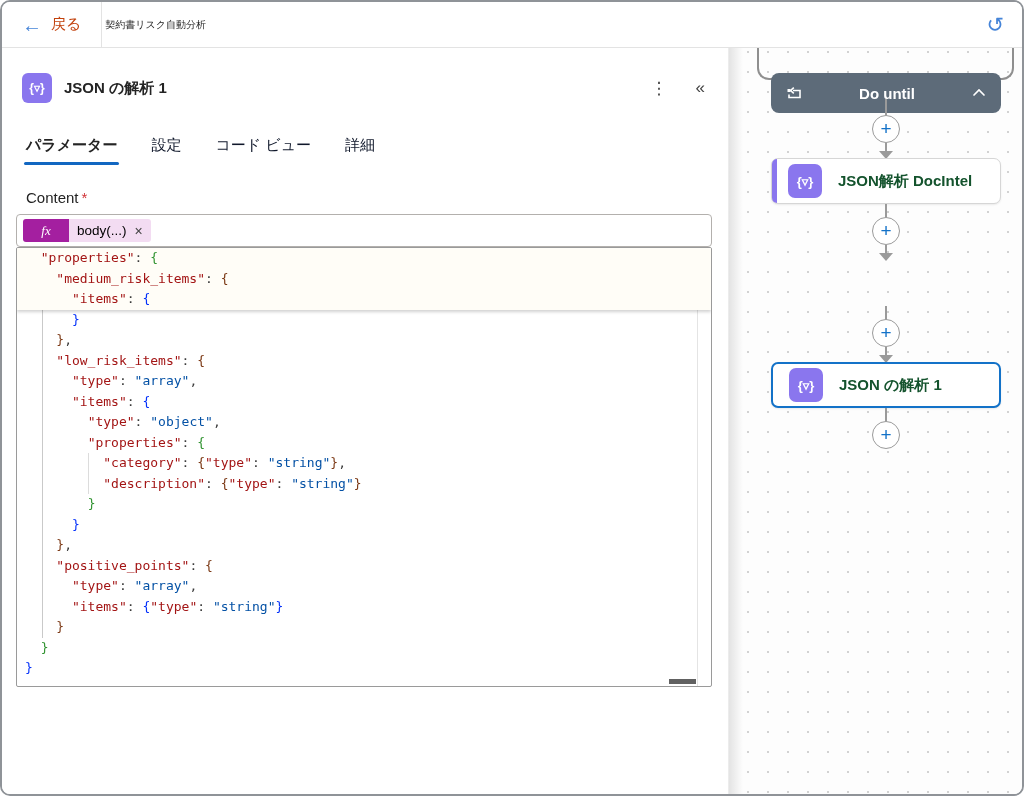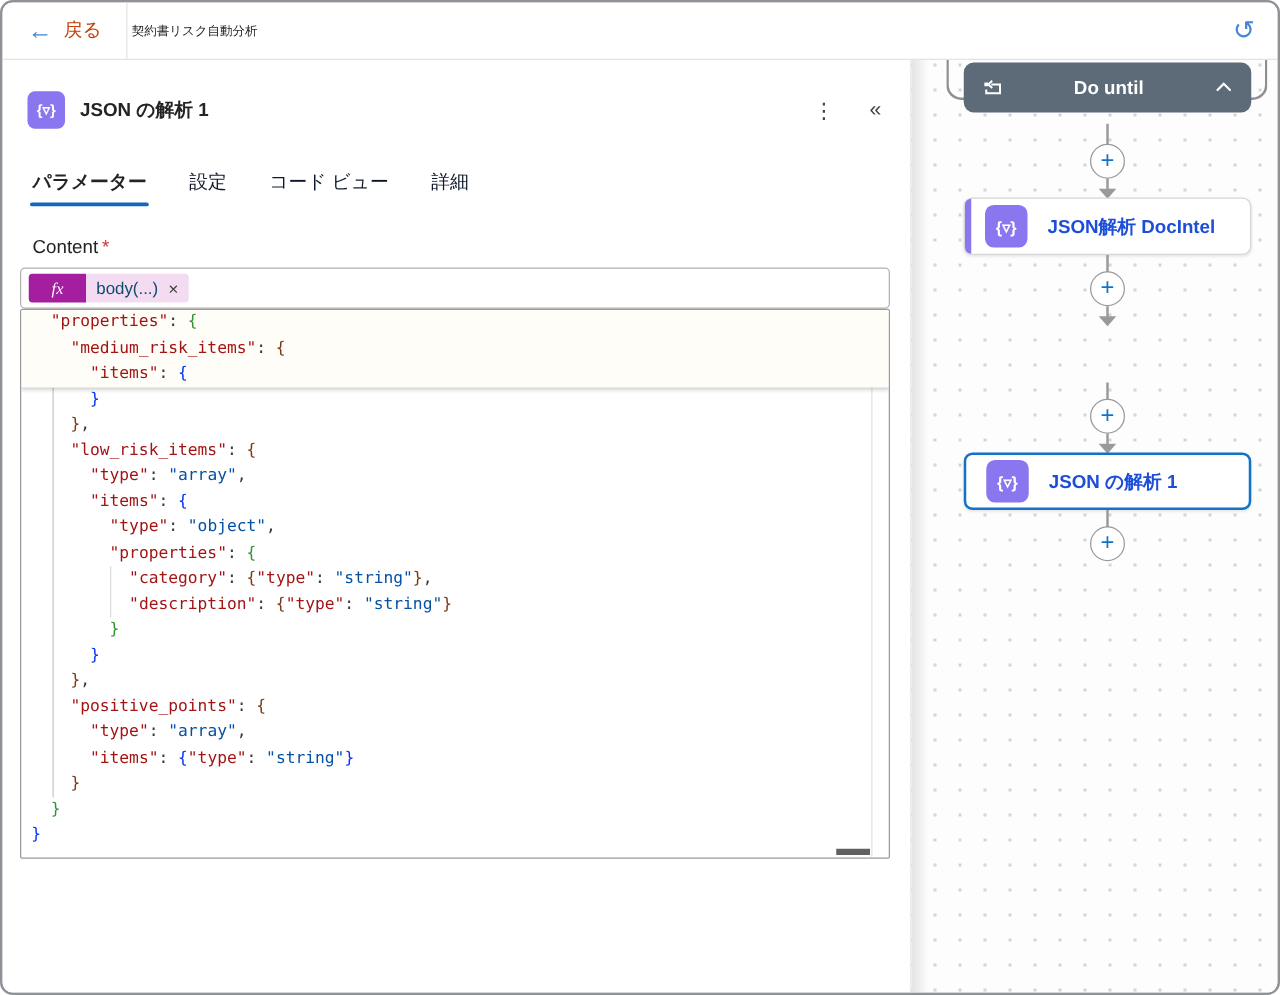--- a/index.html
+++ b/index.html
@@ -37,21 +37,21 @@
   .req { color:#d13438; margin-left:3px; }
 
   .content-input { margin:0 0 0 14px; width:696px; height:33px; border:1px solid #b3b0ad; border-radius:4px;
                    display:flex; align-items:center; padding:0 6px; background:#fff; }
   .token { display:flex; align-items:stretch; height:23px; }
   .fx-badge { width:46px; background:#a41fa0; color:#fff; border-radius:3px 0 0 3px; display:flex;
               align-items:center; justify-content:center; font-family:"Liberation Serif", serif;
               font-style:italic; font-size:13px; }
   .token-body { background:#f3dcf2; border-radius:0 3px 3px 0; display:flex; align-items:center;
                 padding:0 8px; gap:8px; }
-  .token-text { font-size:13.5px; color:#0c4a6e; }
+  .token-text { font-size:13.5px; color:#000000; }
   .token-close { font-size:14px; color:#424242; cursor:pointer; }
 
   
   .code-editor { position:relative; margin-left:14px; width:696px; height:440px; border:1px solid #9a9a9a;
                  border-radius:2px; background:#fff; overflow:hidden;
                  font-family:"DejaVu Sans Mono", monospace; font-size:13px; line-height:20.5px; }
   .cl { white-space:pre; padding-left:8px; height:20.5px; }
   .cl span { white-space:pre; }
   .code-sticky { position:relative; background:#fffdf7; box-shadow:0 2px 3px rgba(0,0,0,.18); z-index:2; }
   .code-body { position:relative; z-index:1; }
@@ -71,21 +71,21 @@
   .canvas { flex:1; position:relative; background-color:#fdfdfd;
             background-image:radial-gradient(circle, #d2d2d2 1.1px, rgba(0,0,0,0) 1.3px);
             background-size:20px 20px; background-position:9px 14px; overflow:hidden; }
   .canvas-shadow { position:absolute; left:0; top:0; bottom:0; width:14px;
                    background:linear-gradient(to right, rgba(0,0,0,.10), rgba(0,0,0,0)); pointer-events:none; }
 
   .scope-curve { position:absolute; top:-6px; height:38px; width:15px; border:0 solid #8f8f8f; }
   .scope-curve.left  { left:28px;  border-left-width:2px; border-bottom-width:2px; border-bottom-left-radius:12px; }
   .scope-curve.right { left:270px; border-right-width:2px; border-bottom-width:2px; border-bottom-right-radius:12px; }
 
-  .du-header { position:absolute; left:42px; top:2px; width:230px; height:40px; background:#5d6b79;
+  .du-header { position:absolute; left:42px; top:25px; width:230px; height:40px; background:#5d6b79;
                border-radius:8px; display:flex; align-items:center; padding:0 14px; cursor:pointer; }
   .du-icon { flex:0 0 18px; height:18px; }
   .du-label { flex:1; text-align:center; color:#fff; font-size:15px; font-weight:700; }
   .du-chev { flex:0 0 16px; height:16px; }
 
   .connector { position:absolute; left:156px; width:2px; background:#9a9a9a; }
   .arrowhead { position:absolute; left:150px; width:0; height:0; border-left:7px solid transparent;
                border-right:7px solid transparent; border-top:8px solid #9a9a9a; }
   .plus-circle { position:absolute; left:143px; width:28px; height:28px; border-radius:50%;
                  background:#fff; border:1px solid #9a9a9a; color:#1372c8; font-size:19px;
@@ -93,21 +93,21 @@
 
   .node { position:absolute; left:42px; width:230px; height:46px; background:#fff;
           border:1px solid #d6d6d6; border-radius:7px; display:flex; align-items:center;
           box-shadow:0 1px 2px rgba(0,0,0,.08); cursor:pointer; }
   .node .accent { position:absolute; left:0; top:0; bottom:0; width:5px; border-radius:7px 0 0 7px; }
   .node.selected { border:2px solid #1372c8; }
   .node-icon { width:34px; height:34px; border-radius:7px; margin-left:16px; flex:0 0 34px;
                display:flex; align-items:center; justify-content:center; color:#fff; font-size:13px; font-weight:bold; }
   .node-icon.purple { background:#8a76ee; }
   .node-icon.green  { background:#6f9e3f; }
-  .node-label { font-size:15px; font-weight:600; color:#1d4ed8; margin-left:16px; }
+  .node-label { font-size:15px; font-weight:600; color:#14532d; margin-left:16px; }
 </style>
 </head>
 <body>
 
 <div class="frame">
 
   <div class="topbar">
     <div class="back-btn">
       <span class="back-arrow">←</span>
       <span class="back-label">戻る</span>

